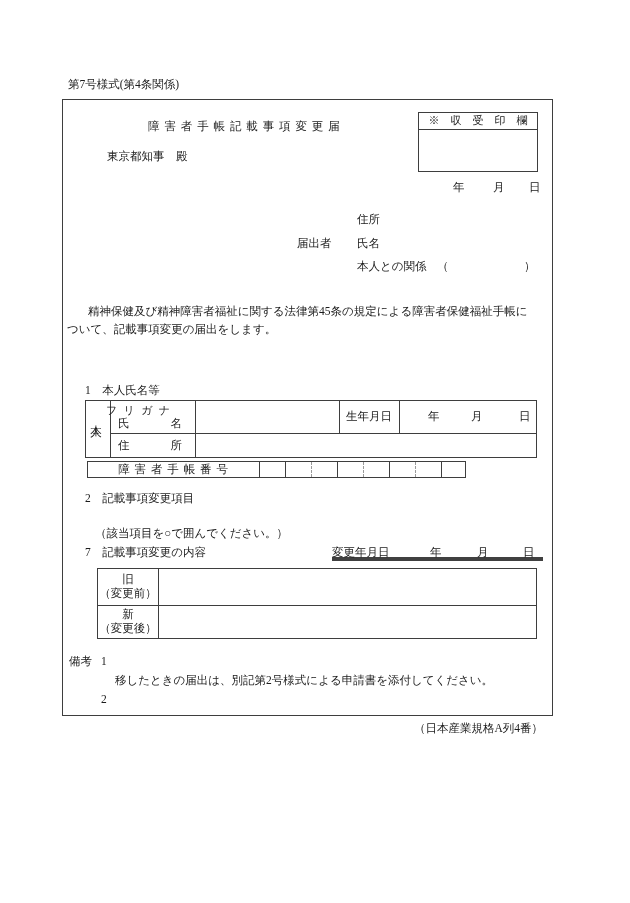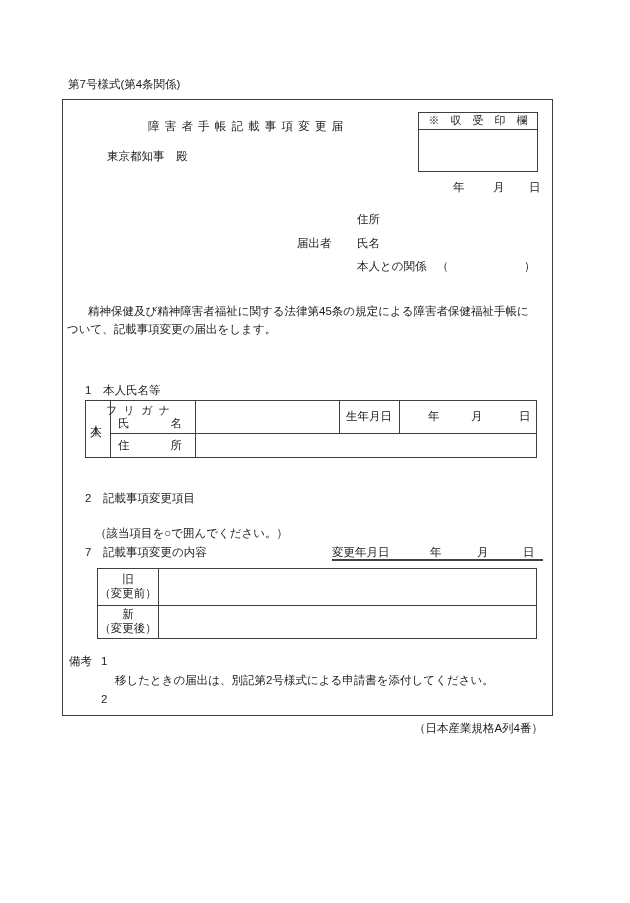--- a/index.html
+++ b/index.html
@@ -1,27 +1,27 @@
 <!DOCTYPE html>
 <html><head>
 <meta charset="utf-8">
 <style>
   html,body{margin:0;padding:0;background:#ffffff;}
   .page{position:relative;width:630px;height:903px;background:#ffffff;overflow:hidden;
-        font-family:Liberation Sans, sans-serif;}
+        font-family:Liberation Serif, serif;}
   .t{position:absolute;font-size:11.5px;line-height:13px;color:#1b1b1b;white-space:pre;}
   .sm{font-size:11px;line-height:12px;}
   .box{position:absolute;border:1px solid #3e3e3e;box-sizing:border-box;}
   .vline{position:absolute;width:0;border-left:1px solid #3e3e3e;}
   .vline.dashed{border-left:1px dashed #9a9a9a;}
   .hline{position:absolute;height:0;border-top:1px solid #3e3e3e;}
   .justify{text-align:justify;text-align-last:justify;}
   .center{text-align:center;}
   .vert{writing-mode:vertical-rl;text-orientation:upright;letter-spacing:1px;}
-  .underline-group{position:absolute;border-bottom:2px solid #404040;box-sizing:border-box;}
+  .underline-group{position:absolute;border-bottom:4px solid #404040;box-sizing:border-box;}
 </style>
 </head>
 <body>
 
 <div class="page">
 
   <div class="t" style="left:68px;top:78px">第7号様式(第4条関係)</div>
 
   <div class="box" style="left:62px;top:99px;width:491px;height:617px"></div>
 
@@ -62,20 +62,32 @@
     <div class="t justify" style="left:32px;top:16px;width:64px">氏名</div>
     <div style="position:absolute;left:110px;top:1px;width:142px;height:30px"></div>
     <div class="t center" style="left:253px;top:9px;width:60px">生年月日</div>
     <span class="t" style="left:342px;top:9px">年</span>
     <span class="t" style="left:385px;top:9px">月</span>
     <span class="t" style="left:433px;top:9px">日</span>
     <div class="t justify" style="left:32px;top:38px;width:64px">住所</div>
     <div style="position:absolute;left:110px;top:33px;width:340px;height:23px"></div>
   </div>
 
+  <div class="box" style="left:87px;top:461px;width:379px;height:17px">
+    <div class="t center" style="left:0;top:1px;width:171px;letter-spacing:1px">障 害 者 手 帳 番 号</div>
+    <div class="vline" style="left:171px;top:0;height:15px"></div>
+    <div class="vline" style="left:197px;top:0;height:15px"></div>
+    <div class="vline dashed" style="left:223px;top:0;height:15px"></div>
+    <div class="vline" style="left:249px;top:0;height:15px"></div>
+    <div class="vline dashed" style="left:275px;top:0;height:15px"></div>
+    <div class="vline" style="left:301px;top:0;height:15px"></div>
+    <div class="vline dashed" style="left:327px;top:0;height:15px"></div>
+    <div class="vline" style="left:353px;top:0;height:15px"></div>
+    <div style="position:absolute;left:172px;top:0;width:206px;height:15px"></div>
+  </div>
 
   <div class="t" style="left:85px;top:492px">2　記載事項変更項目</div>
   <div class="t" style="left:95px;top:527px">（該当項目を○で囲んでください。）</div>
 
   <div class="t" style="left:85px;top:546px">7　記載事項変更の内容</div>
   <div class="underline-group" style="left:332px;top:545px;width:211px;height:16px">
     <span class="t" style="left:0;top:1px">変更年月日</span>
     <span class="t" style="left:98px;top:1px">年</span>
     <span class="t" style="left:145px;top:1px">月</span>
     <span class="t" style="left:191px;top:1px">日</span>

